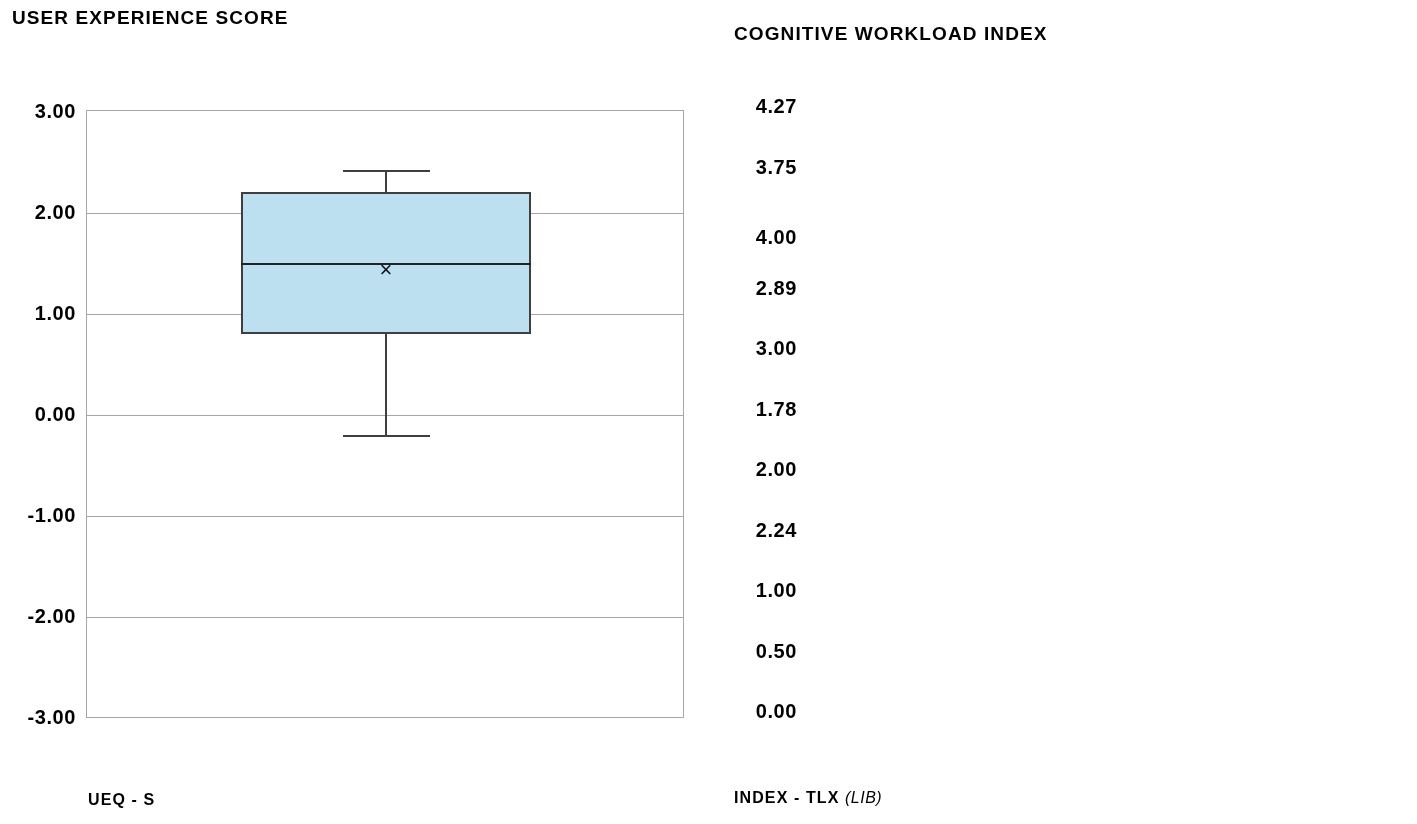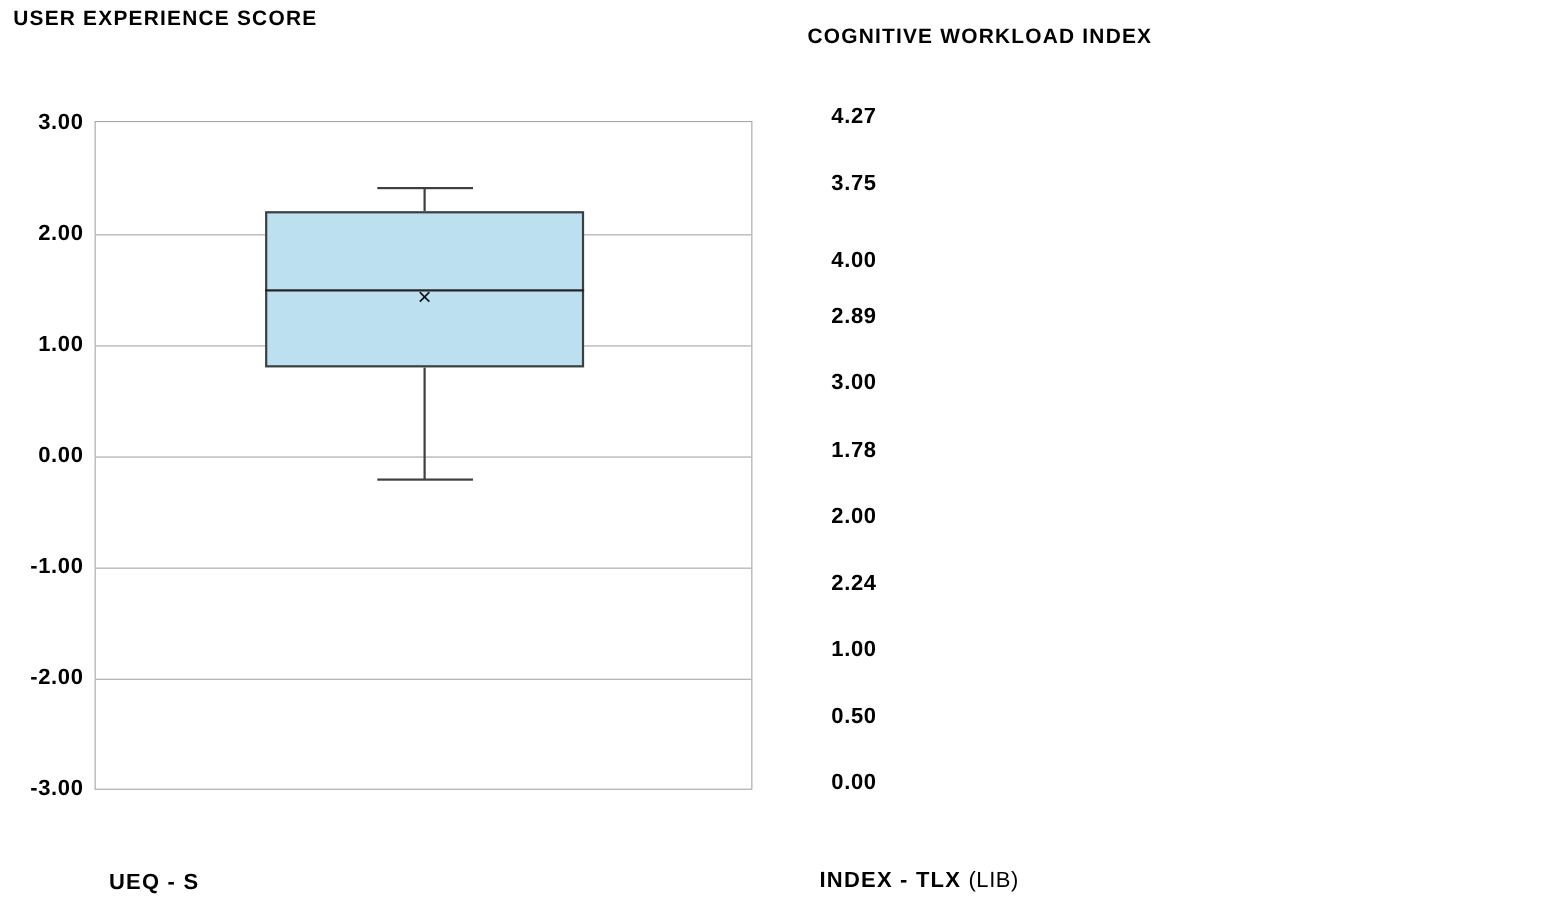--- a/index.html
+++ b/index.html
@@ -22,30 +22,29 @@
     font-weight:bold;
     letter-spacing:1.1px;
     white-space:nowrap;
     line-height:1;
   }
   #panel-left  .panel-title{left:12px;top:8px;}
   #panel-right .panel-title{left:24px;top:24px;}
 
   .axis-label{
     position:absolute;
-    font-size:20px;
+    font-size:16px;
     font-weight:bold;
     letter-spacing:1.1px;
     white-space:nowrap;
     line-height:1;
-    margin-left:11px;
   }
   #panel-left  .axis-label{left:88px;top:792px;}
   #panel-right .axis-label{left:24px;top:790px;}
-  .axis-label .soft{font-weight:normal;letter-spacing:0.5px;}
+  .axis-label .soft{font-weight:normal;letter-spacing:0.5px;font-style:italic;}
 
   
   .plot{position:absolute;box-sizing:border-box;border:1px solid #a6a6a6;background:#ffffff;}
   #plot-left{left:86px;top:110px;width:598px;height:608px;}
 
   .gridline{position:absolute;left:0;right:0;height:1px;background:#a6a6a6;}
 
   .ytick{
     position:absolute;
     font-size:20px;

